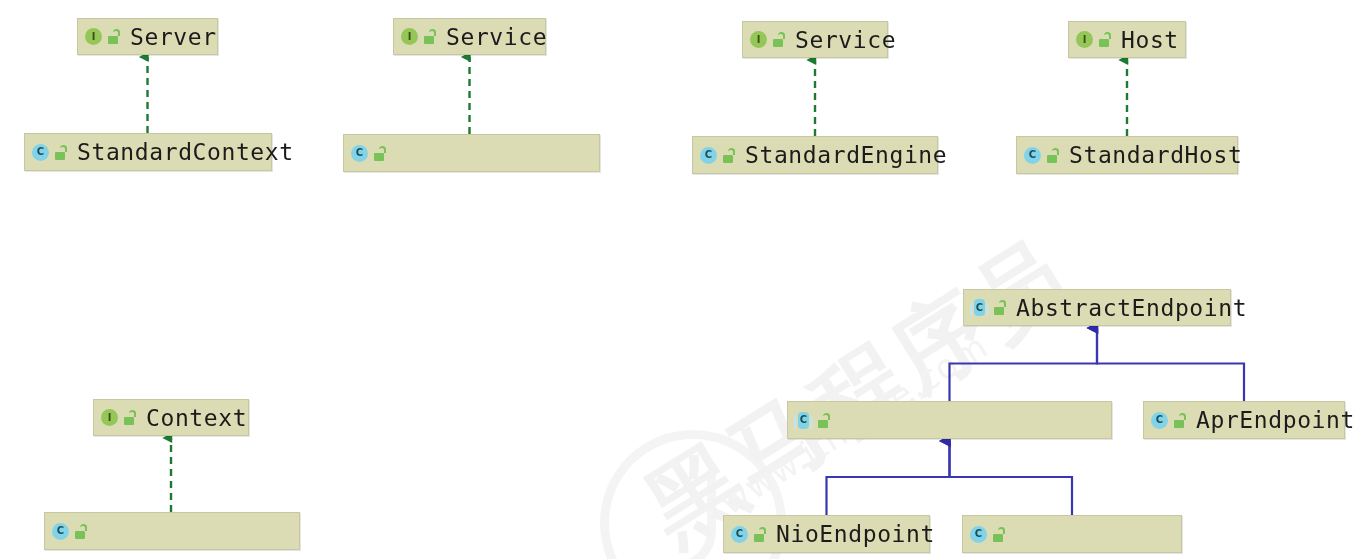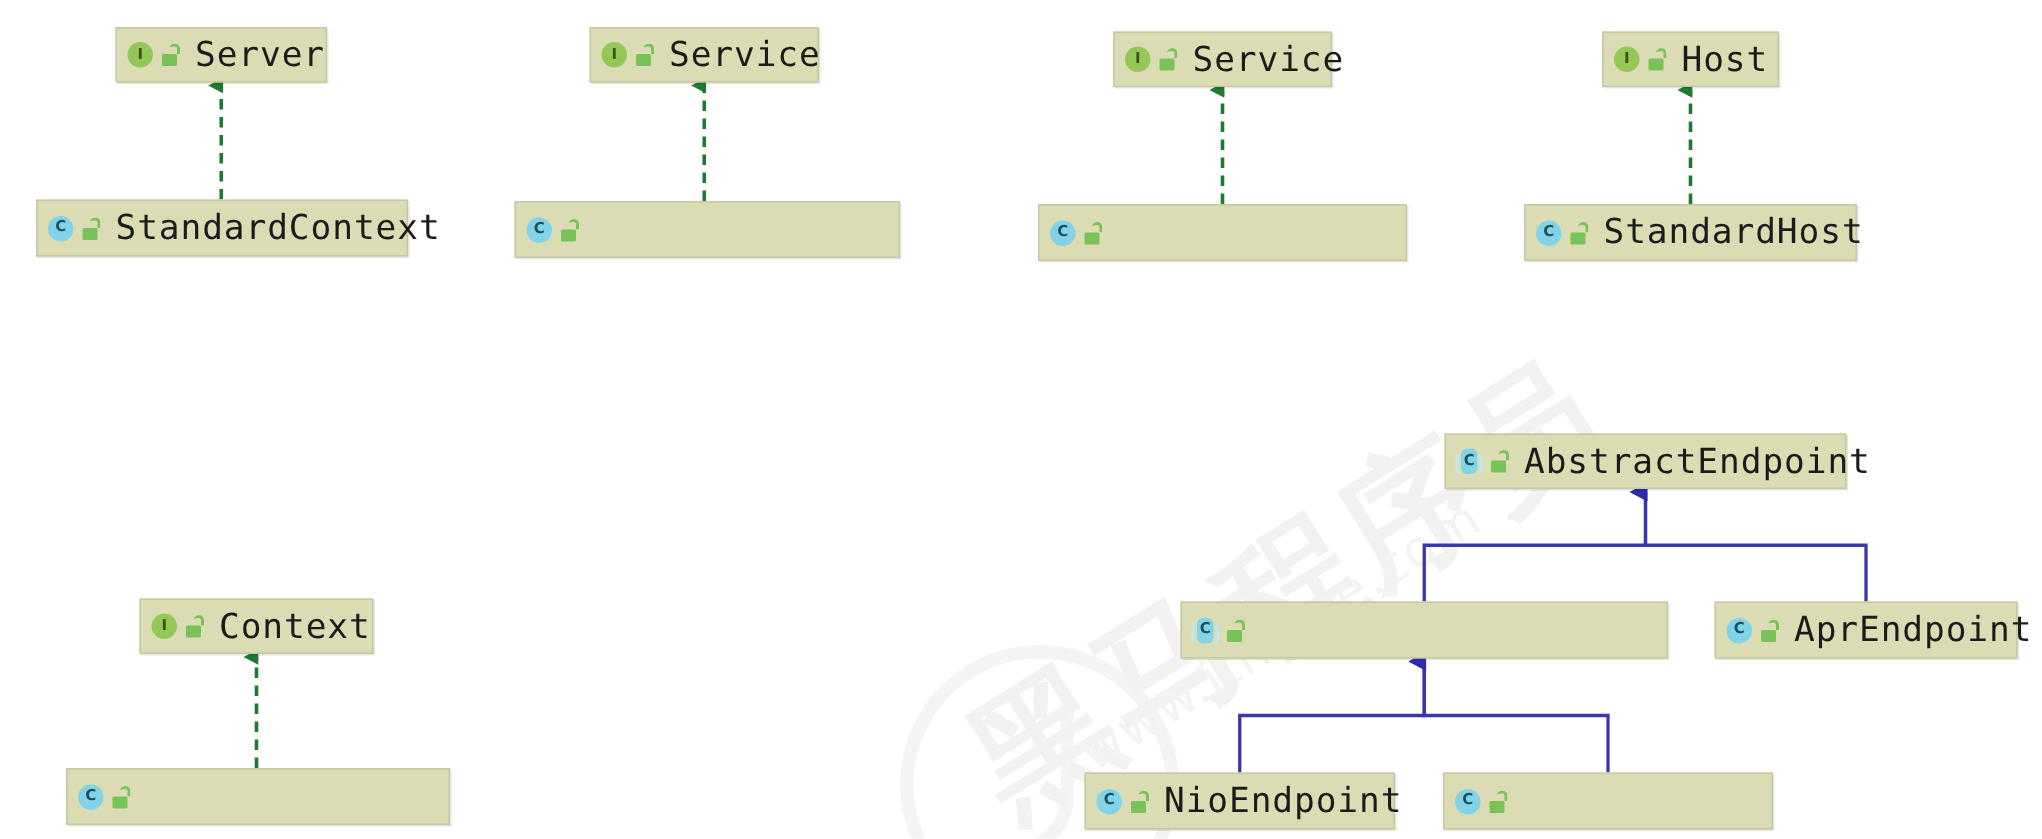--- a/index.html
+++ b/index.html
@@ -282,20 +282,21 @@
         <span class="node-label">Service</span>
       </div>
       <div class="uml-node" style="left: 692px; top: 136px; width: 246px; height: 38px;">
         <span class="kind-icon kind-class">
           <span class="glyph">C</span>
         </span>
         <span class="vis-icon">
           <span class="lock-shackle"></span>
           <span class="lock-body"></span>
         </span>
+        <span class="node-label">StandardEngine</span>
       </div>
       <div class="uml-node" style="left: 1068px; top: 21px; width: 118px; height: 37px;">
         <span class="kind-icon kind-interface">
           <span class="glyph">I</span>
         </span>
         <span class="vis-icon">
           <span class="lock-shackle"></span>
           <span class="lock-body"></span>
         </span>
         <span class="node-label">Host</span>

